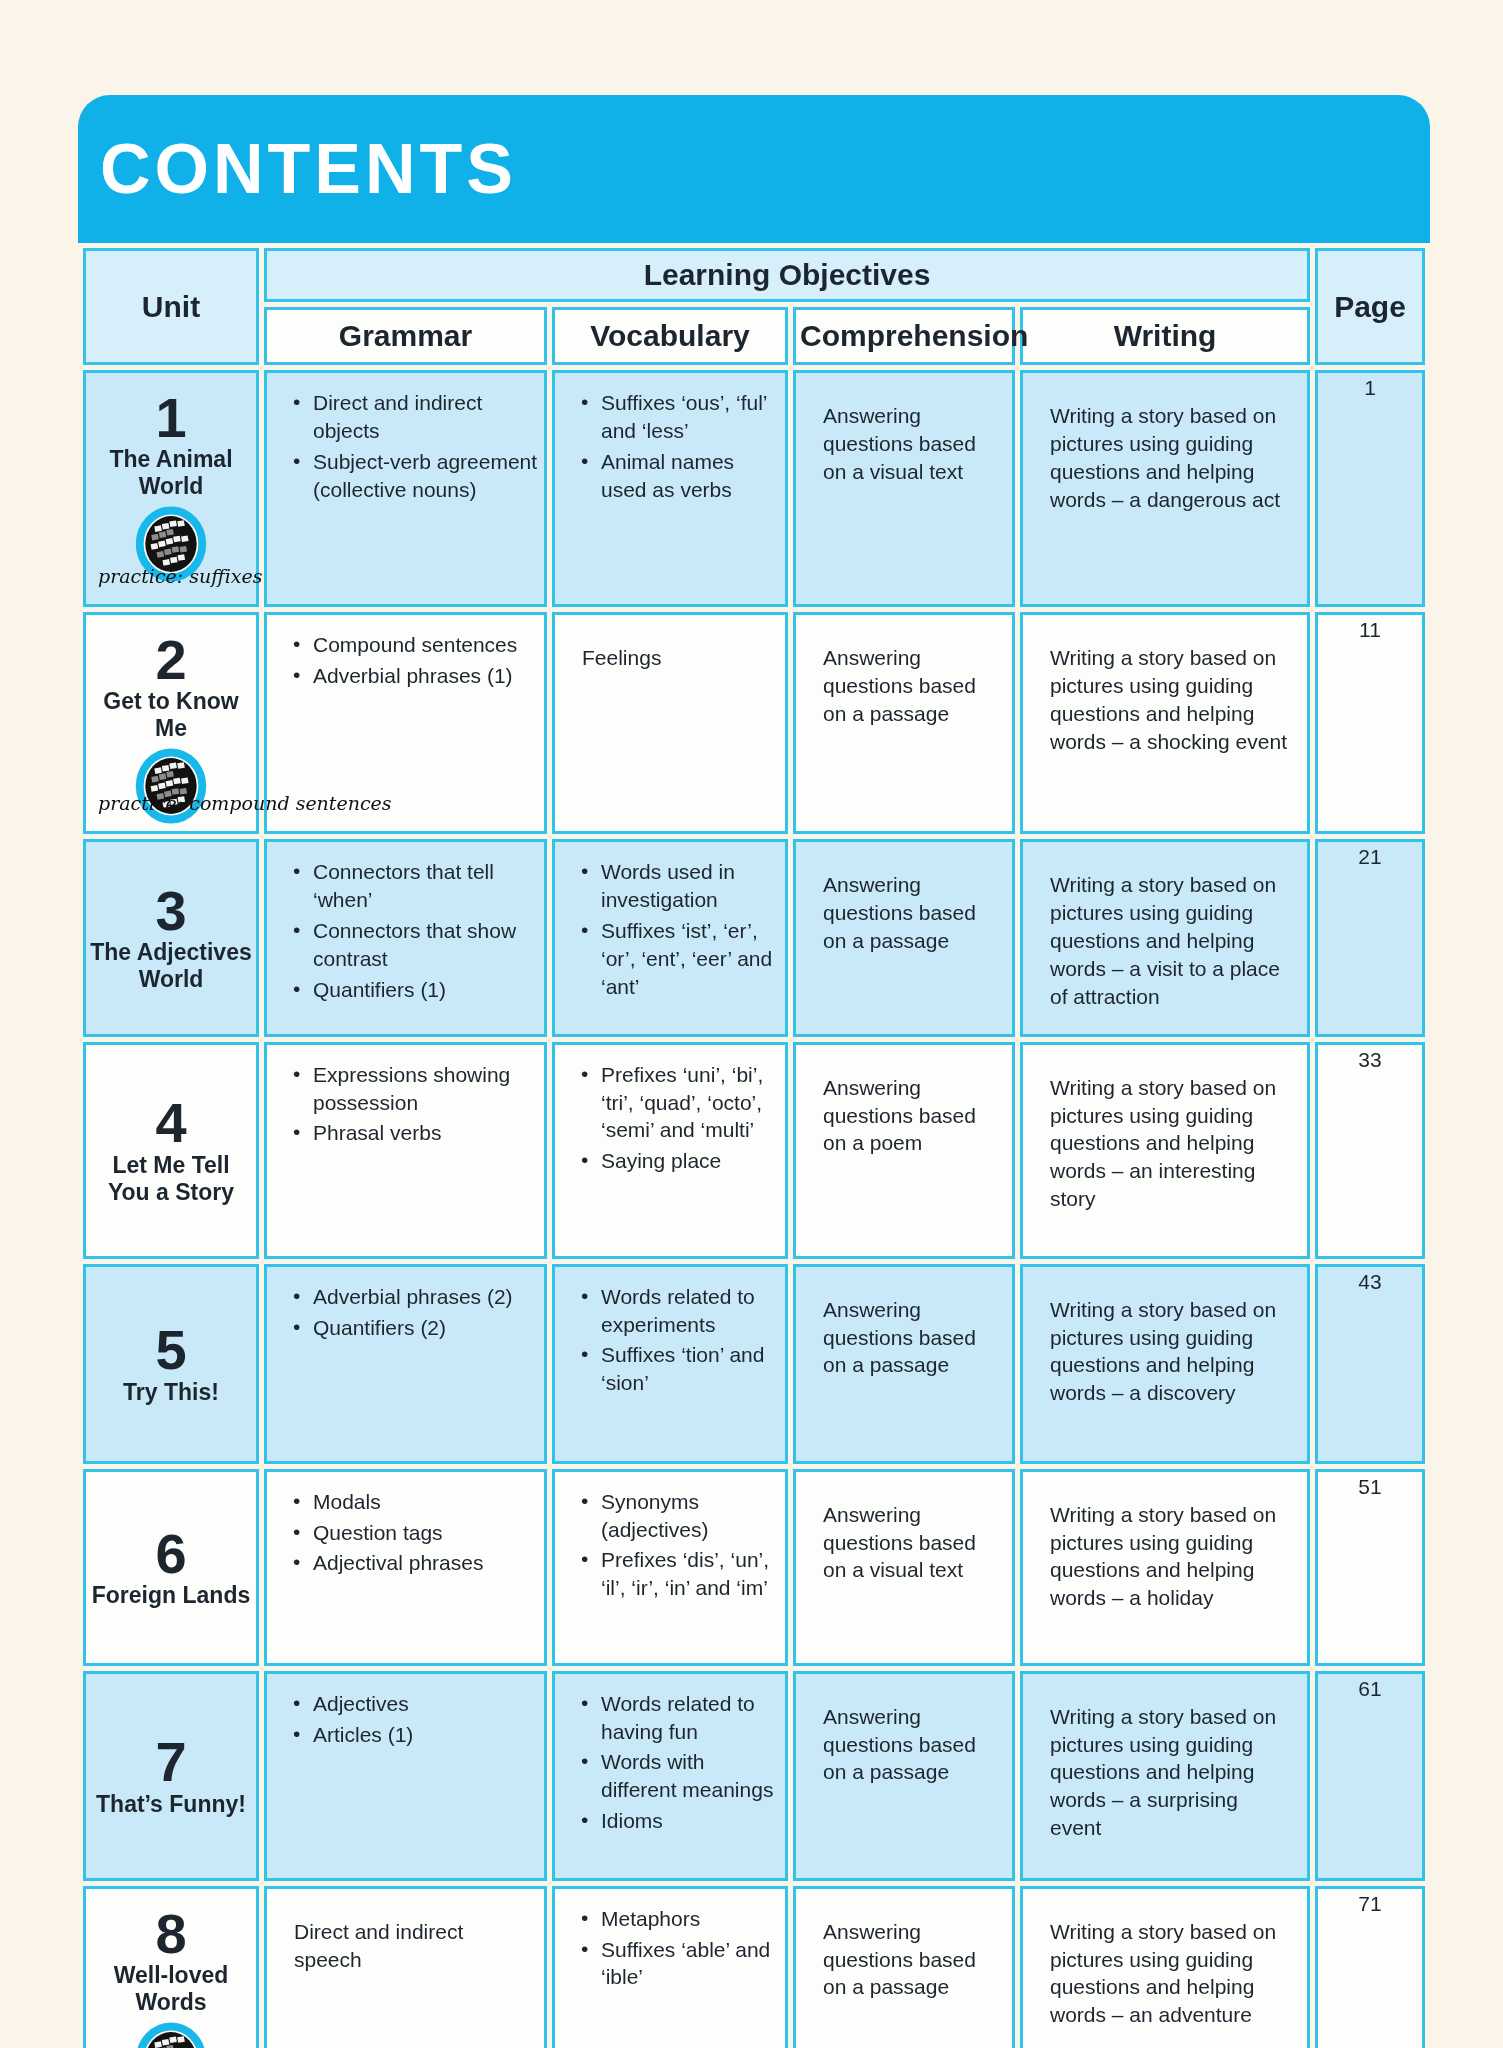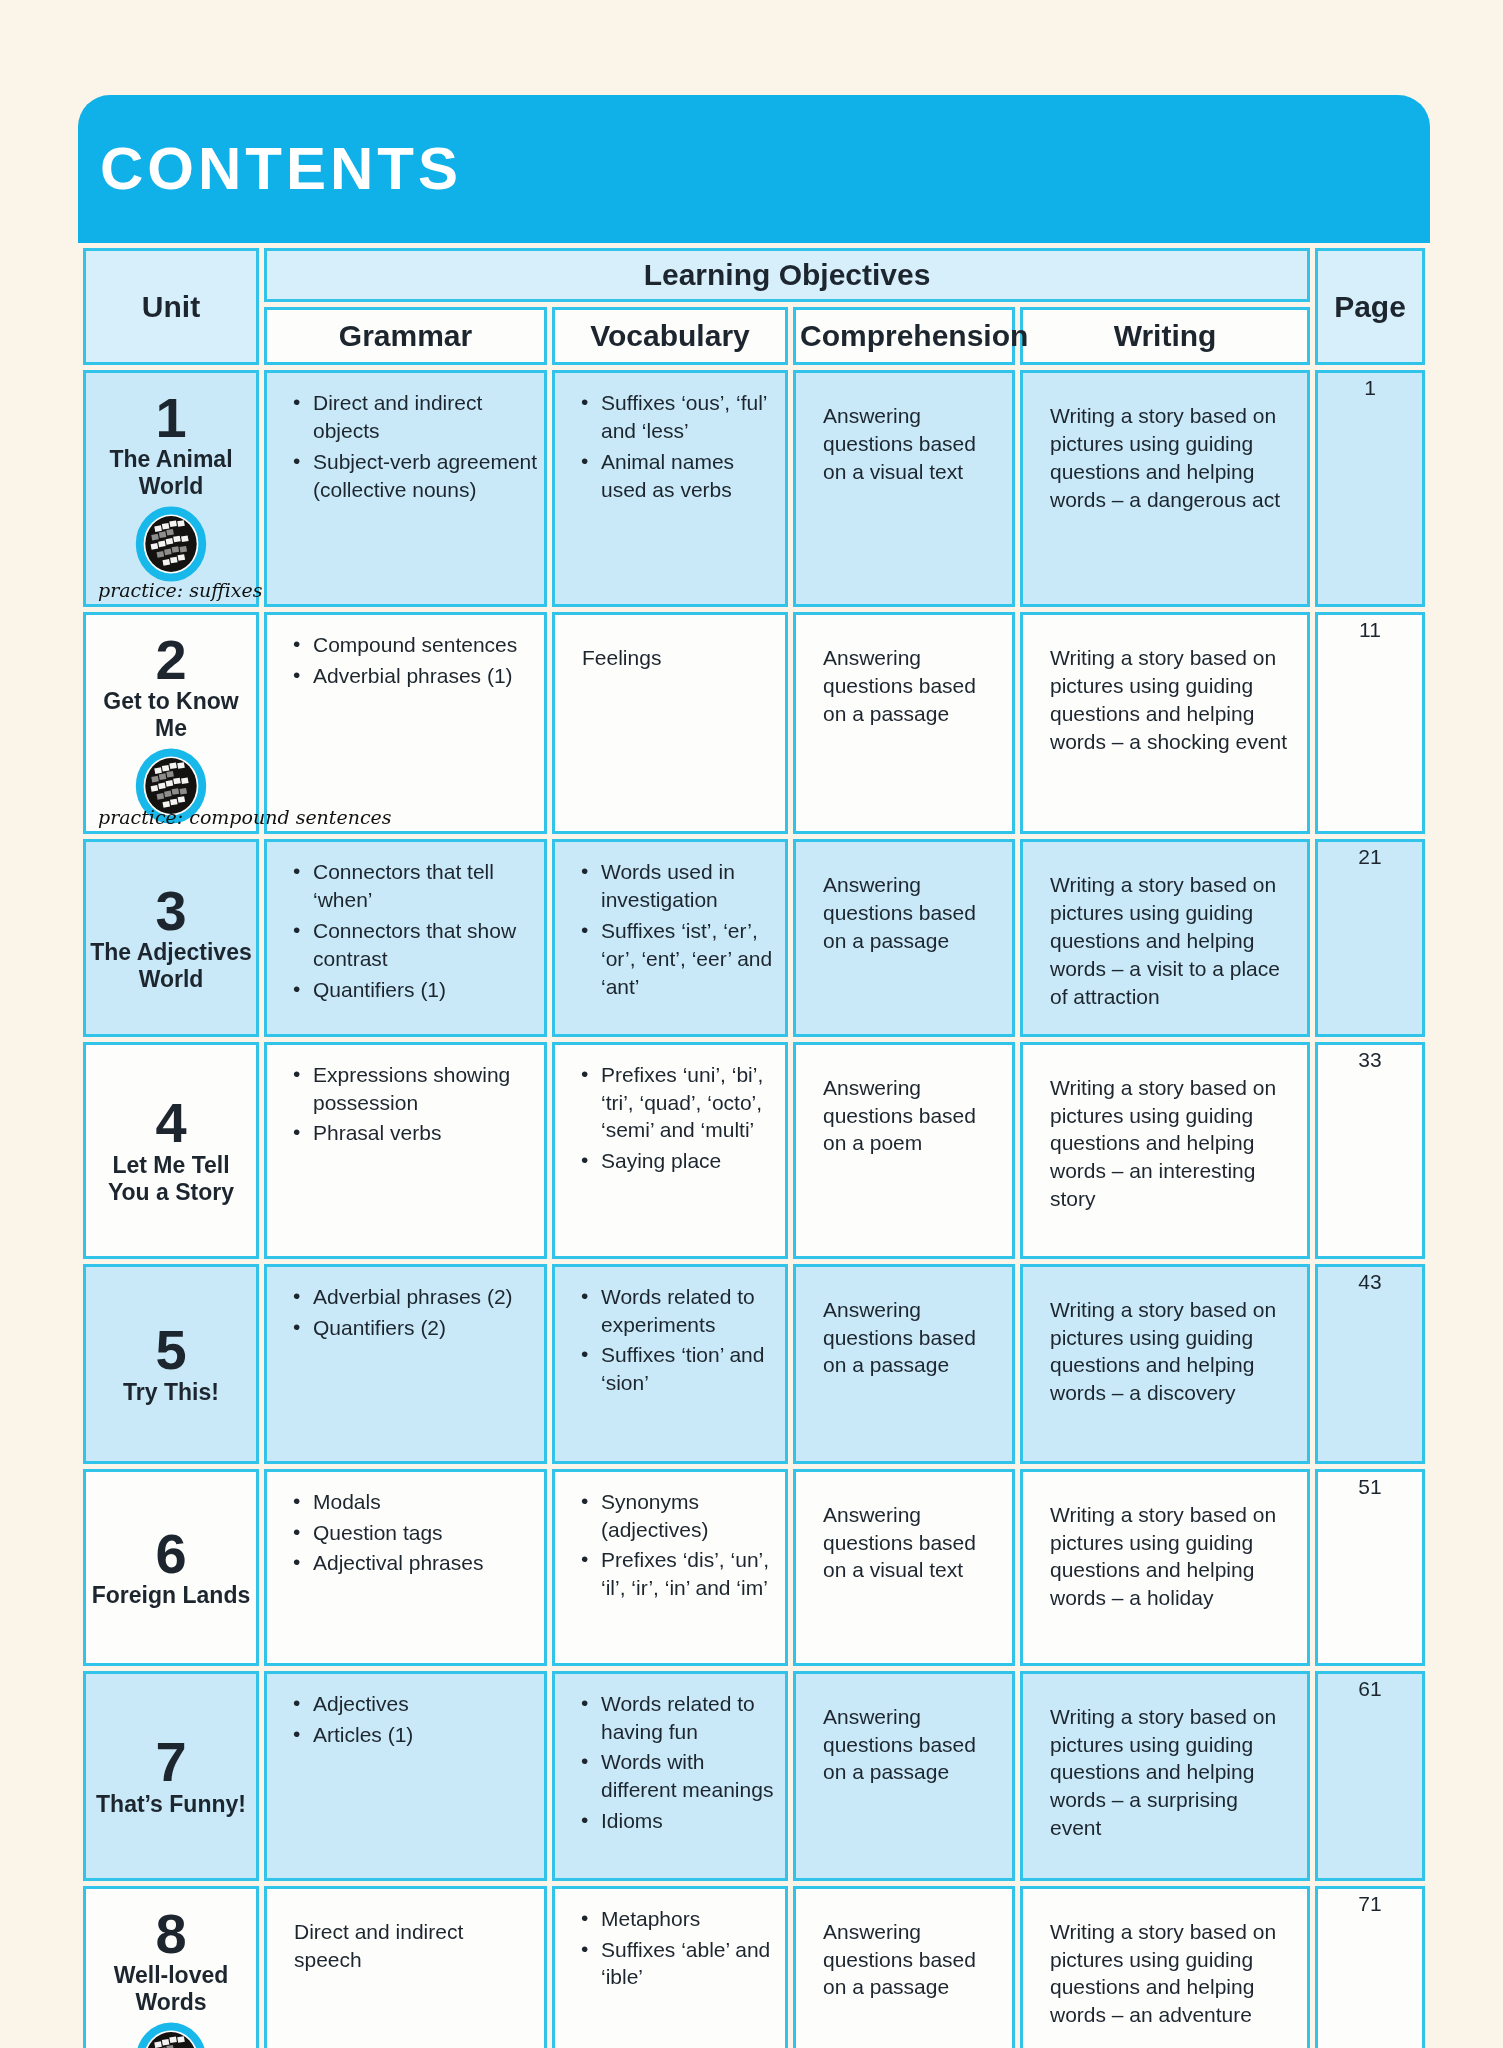--- a/index.html
+++ b/index.html
@@ -8,21 +8,21 @@
     background:#faf4e9;
     font-family:"Liberation Sans",sans-serif;
     color:#1d262e;
   }
   .card{position:absolute;left:78px;top:95px;width:1352px;}
   .title-bar{
     background:#10b1e8;height:148px;border-radius:32px 32px 0 0;
     display:flex;align-items:center;
   }
   .title-bar h1{
-    color:#ffffff;font-size:60px;font-weight:bold;letter-spacing:4px;
+    color:#ffffff;font-size:70px;font-weight:bold;letter-spacing:4px;
     margin:0 0 0 22px;line-height:1;
   }
   table.contents{
     border-collapse:separate;border-spacing:5px;table-layout:fixed;
     width:1352px;margin-top:0;
   }
   table.contents th,table.contents td{border:3px solid #31c3ea;}
   .hdr{font-weight:bold;font-size:30px;text-align:center;vertical-align:middle;padding:4px;}
   .hdr-blue{background:#d7effb;}
   .hdr-white{background:#fdfdfc;margin-left:10px;}
@@ -38,21 +38,21 @@
   .bullet-item::before{content:"\2022";position:absolute;left:-20px;top:-1px;font-size:21px;}
   .plain-text{margin:13px;}
 
   .unit-cell{position:relative;text-align:center;padding:6px 4px;}
   .unit-inner{display:flex;flex-direction:column;align-items:center;justify-content:center;height:100%;}
   .unit-inner.has-icon{justify-content:flex-start;padding-top:10px;}
   .unit-number{font-size:56px;font-weight:bold;line-height:1.02;}
   .unit-title{font-size:23px;font-weight:bold;line-height:1.18;max-width:162px;}
   .practice-icon{width:72px;height:76px;margin-top:6px;}
   .practice-label{
-    position:absolute;left:12px;bottom:1px;z-index:4;
+    position:absolute;left:12px;bottom:15px;z-index:4;
     font-family:"DejaVu Serif","Liberation Serif",serif;font-style:italic;
     font-size:19px;white-space:nowrap;text-align:left;color:#111111;
   }
   .page-cell{vertical-align:middle;text-align:center;font-size:21px;}
 
   
   tbody tr:nth-child(1) td{height:205px;}
   tbody tr:nth-child(2) td{height:190px;}
   tbody tr:nth-child(3) td{height:160px;}
   tbody tr:nth-child(4) td{height:185px;}

